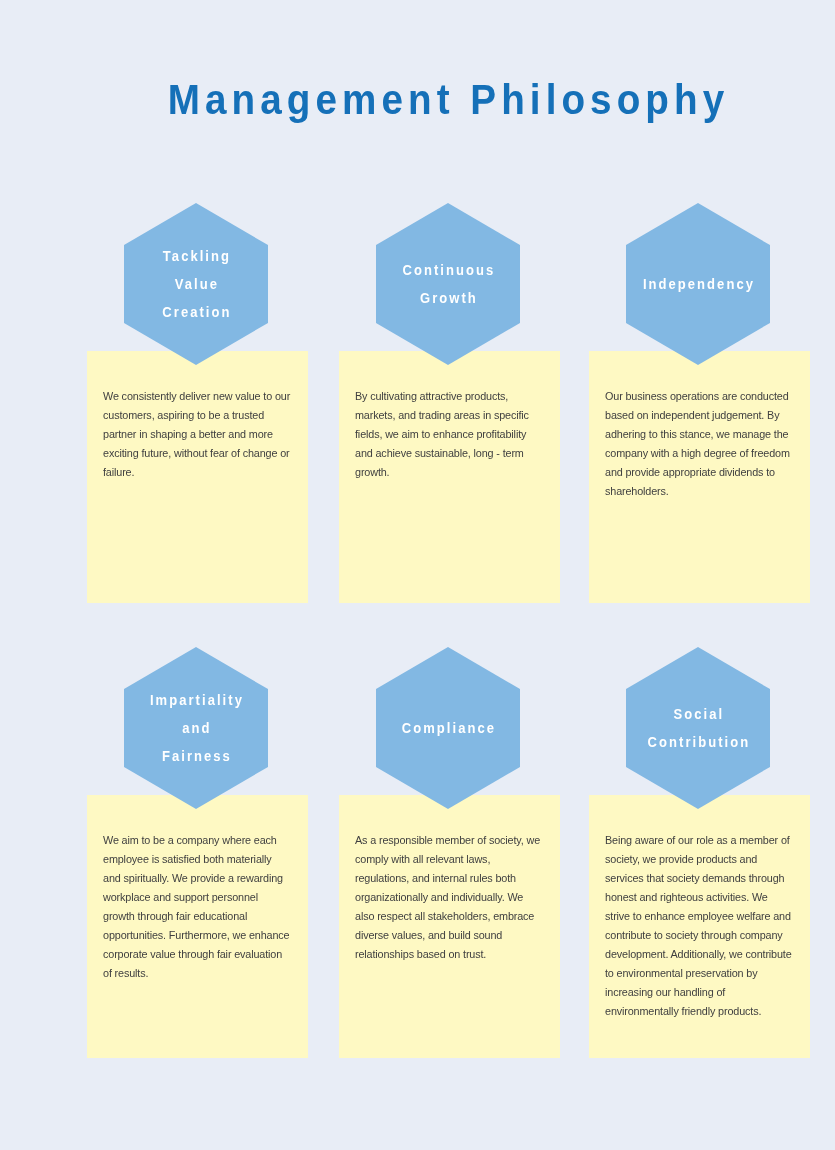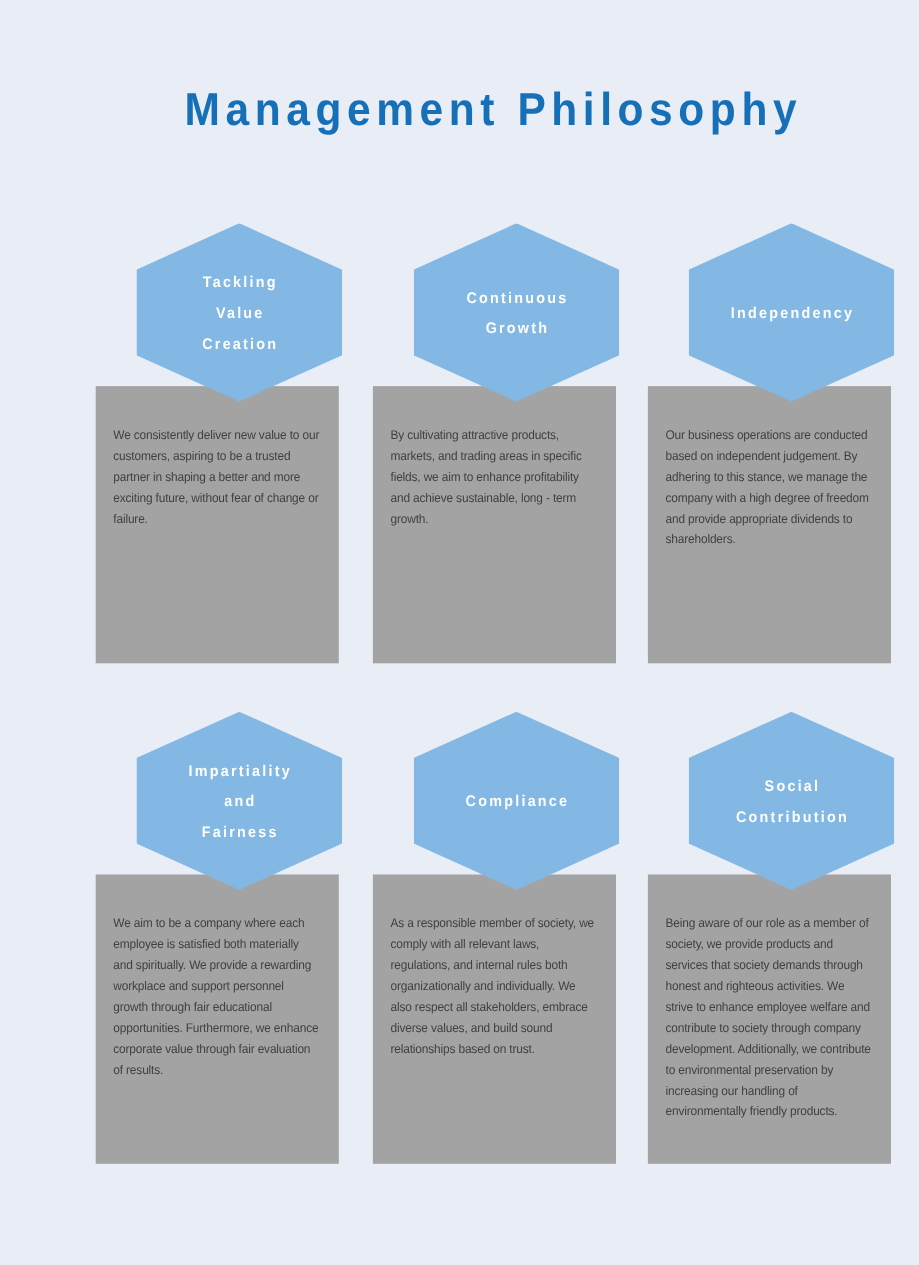--- a/index.html
+++ b/index.html
@@ -59,21 +59,21 @@
 
   
   .row-0 { top: 203px; }
   .row-1 { top: 647px; }
 
   
   .item-card {
     position: absolute;
     left: 0;
     width: 221px;
-    background: #a3a3a3;
+    background: #fef9c3;
     top: 148px;
   }
   .row-0 .item-card { height: 252px; }
   .row-1 .item-card { height: 263px; }
 
   .card-body {
     position: absolute;
     left: 16px;
     right: 14px;
     top: 36px;
@@ -88,21 +88,20 @@
   }
 
   
   .hex-wrap {
     position: absolute;
     left: 37px;
     top: 0;
     width: 144px;
     height: 162px;
     z-index: 2;
-    padding-left: 43px;
   }
   .hex-shape {
     position: absolute;
     inset: 0;
     background: #82b8e3;
     -webkit-clip-path: polygon(50% 0%, 100% 26%, 100% 74%, 50% 100%, 0% 74%, 0% 26%);
     clip-path: polygon(50% 0%, 100% 26%, 100% 74%, 50% 100%, 0% 74%, 0% 26%);
   }
   .hex-label {
     position: absolute;

